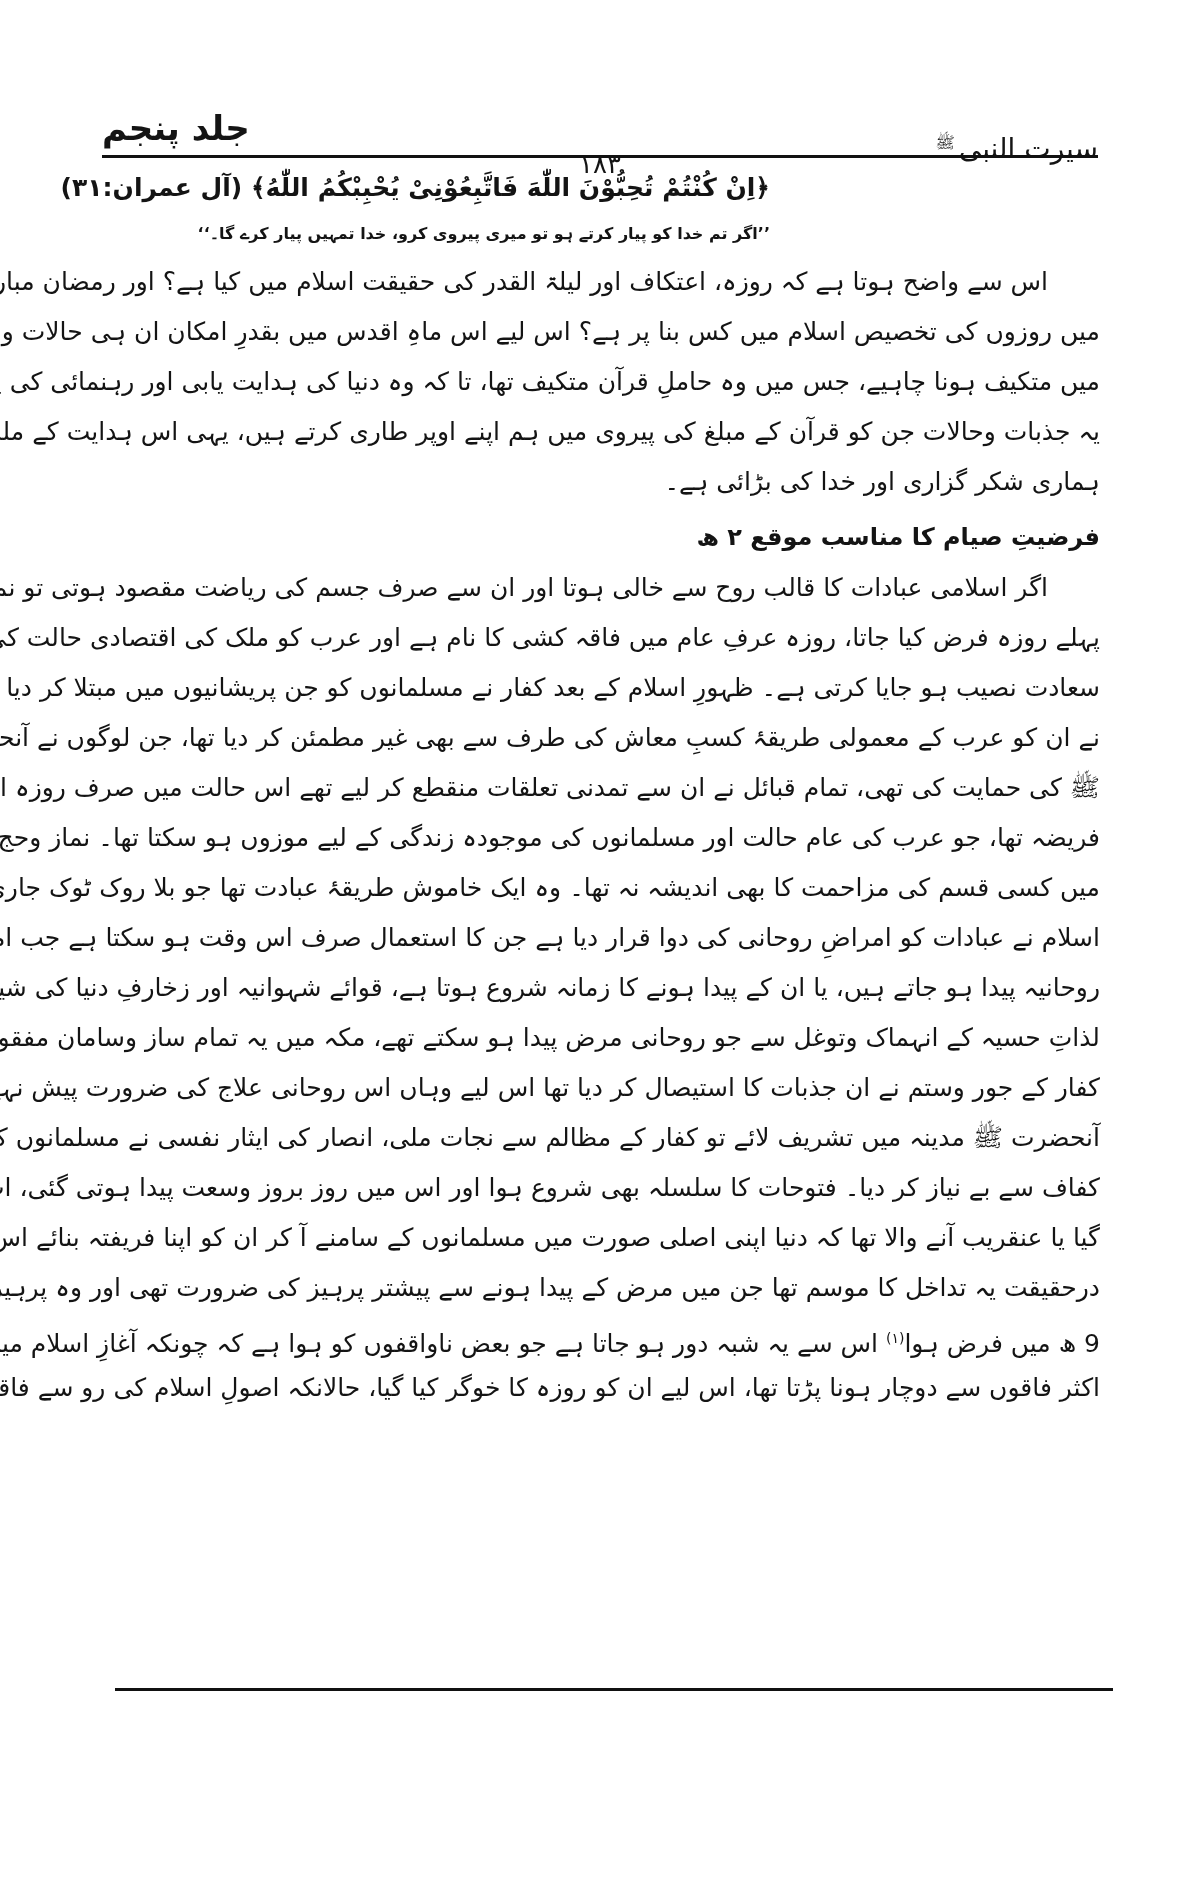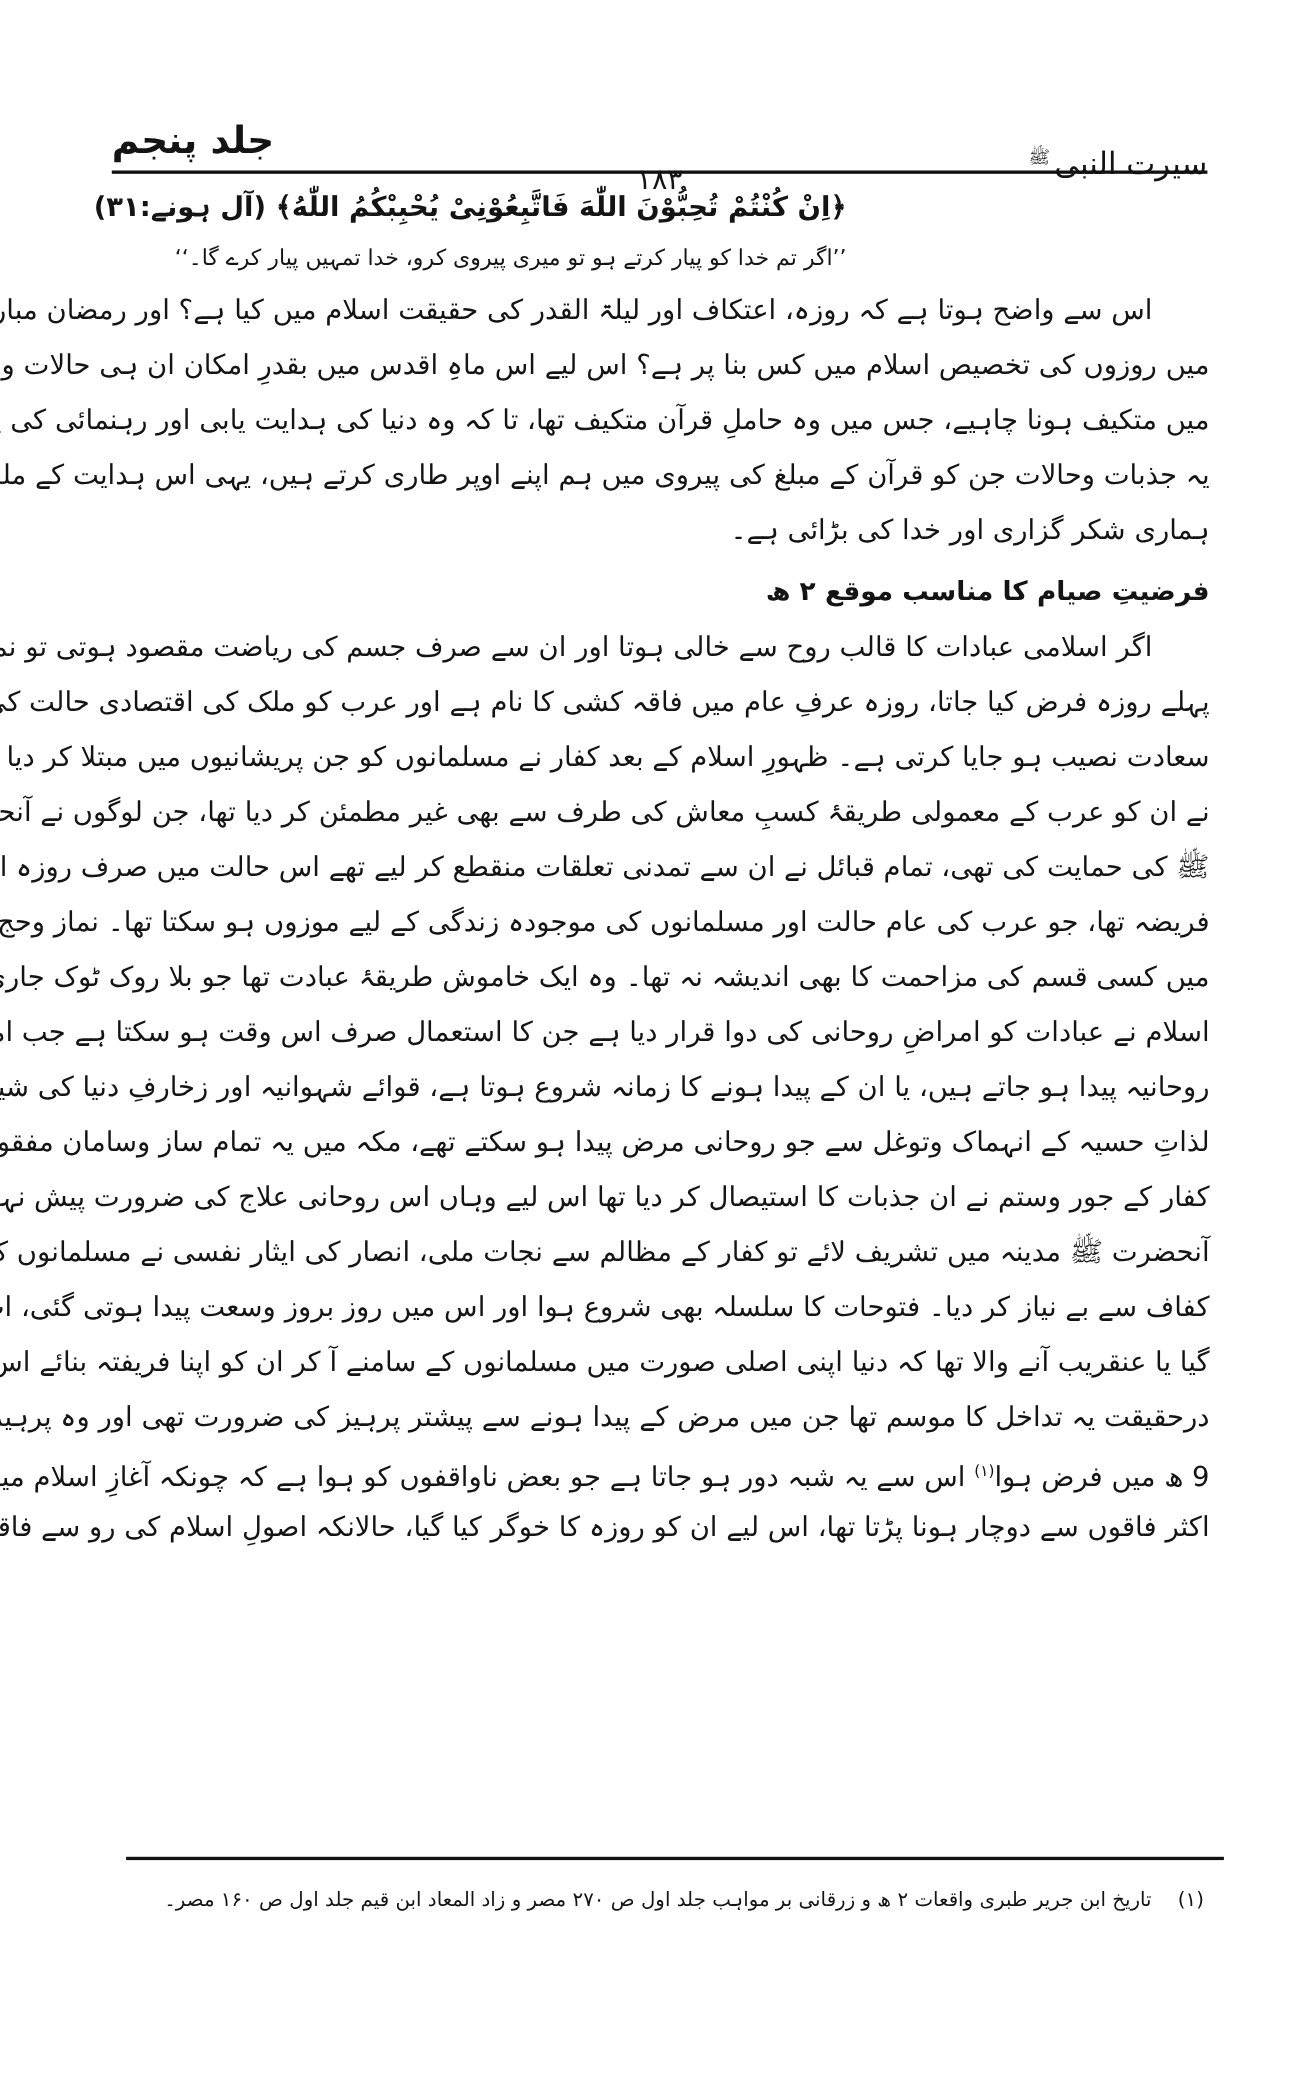--- a/index.html
+++ b/index.html
@@ -98,24 +98,25 @@
     font-size: 25px;
     font-weight: bold;
     padding-right: 330px;
     text-align-last: right;
     white-space: nowrap;
   }
   .quote {
     display: block;
     height: 46px;
     line-height: 46px;
-    font-size: 20px;
+    font-size: 16px;
     padding-right: 330px;
     text-align-last: right;
     white-space: nowrap;
+    font-weight: bold;
   }
   .heading {
     display: block;
     height: 56px;
     line-height: 60px;
     font-size: 24px;
     font-weight: bold;
     text-align-last: right;
     white-space: nowrap;
   }
@@ -148,21 +149,21 @@
     <div class="title">
       <span>سیرت النبی</span><span class="pbuh">ﷺ</span>
     </div>
     <div class="pageno">۱۸۳</div>
     <div class="volume">جلد پنجم</div>
   </div>
 
   <div class="rule-top"></div>
 
   <div class="body">
-    <span class="verse"><span>﴿اِنْ کُنْتُمْ تُحِبُّوْنَ اللّٰهَ فَاتَّبِعُوْنِیْ یُحْبِبْکُمُ اللّٰهُ﴾</span> <span>(آل ہونے:۳۱)</span></span>
+    <span class="verse"><span>﴿اِنْ کُنْتُمْ تُحِبُّوْنَ اللّٰهَ فَاتَّبِعُوْنِیْ یُحْبِبْکُمُ اللّٰهُ﴾</span> <span>(آل عمران:۳۱)</span></span>
     <span class="quote">’’اگر تم خدا کو پیار کرتے ہو تو میری پیروی کرو، خدا تمہیں پیار کرے گا۔‘‘</span>
 
     <span class="line indent">اس سے واضح ہوتا ہے کہ روزہ، اعتکاف اور لیلۃ القدر کی حقیقت اسلام میں کیا ہے؟ اور رمضان مبارک</span>
     <span class="line">میں روزوں کی تخصیص اسلام میں کس بنا پر ہے؟ اس لیے اس ماہِ اقدس میں بقدرِ امکان ان ہی حالات وجذبات</span>
     <span class="line">میں متکیف ہونا چاہیے، جس میں وہ حاملِ قرآن متکیف تھا، تا کہ وہ دنیا کی ہدایت یابی اور رہنمائی کی یادگار تاریخ ہو،</span>
     <span class="line">یہ جذبات وحالات جن کو قرآن کے مبلغ کی پیروی میں ہم اپنے اوپر طاری کرتے ہیں، یہی اس ہدایت کے ملنے پر</span>
     <span class="line short">ہماری شکر گزاری اور خدا کی بڑائی ہے۔</span>
 
     <span class="heading">فرضیتِ صیام کا مناسب موقع ۲ ھ</span>
 
@@ -180,20 +181,14 @@
     <span class="line">آنحضرت ﷺ مدینہ میں تشریف لائے تو کفار کے مظالم سے نجات ملی، انصار کی ایثار نفسی نے مسلمانوں کو بوجہ</span>
     <span class="line">کفاف سے بے نیاز کر دیا۔ فتوحات کا سلسلہ بھی شروع ہوا اور اس میں روز بروز وسعت پیدا ہوتی گئی، اب وقت آ</span>
     <span class="line">گیا یا عنقریب آنے والا تھا کہ دنیا اپنی اصلی صورت میں مسلمانوں کے سامنے آ کر ان کو اپنا فریفتہ بنائے اس لیے</span>
     <span class="line">درحقیقت یہ تداخل کا موسم تھا جن میں مرض کے پیدا ہونے سے پیشتر پرہیز کی ضرورت تھی اور وہ پرہیز روزہ تھا جو</span>
     <span class="line"><span>9 ھ میں فرض ہوا</span><span class="fnref">(۱)</span> <span>اس سے یہ شبہ دور ہو جاتا ہے جو بعض ناواقفوں کو ہوا ہے کہ چونکہ آغازِ اسلام میں مسلمانوں کو</span></span>
     <span class="line">اکثر فاقوں سے دوچار ہونا پڑتا تھا، اس لیے ان کو روزہ کا خوگر کیا گیا، حالانکہ اصولِ اسلام کی رو سے فاقہ مستوں کو</span>
   </div>
 
   <div class="rule-bottom"></div>
 
-  <div class="footnotes">
-    <div>
-      <span class="footnote-num">(۱)</span>
-      <span>تاریخ ابن جریر طبری واقعات ۲ ھ و زرقانی بر مواہب جلد اول ص ۲۷۰ مصر و زاد المعاد ابن قیم جلد اول ص ۱۶۰ مصر۔</span>
-    </div>
-  </div>
 
 </div>
 
 </body></html>

